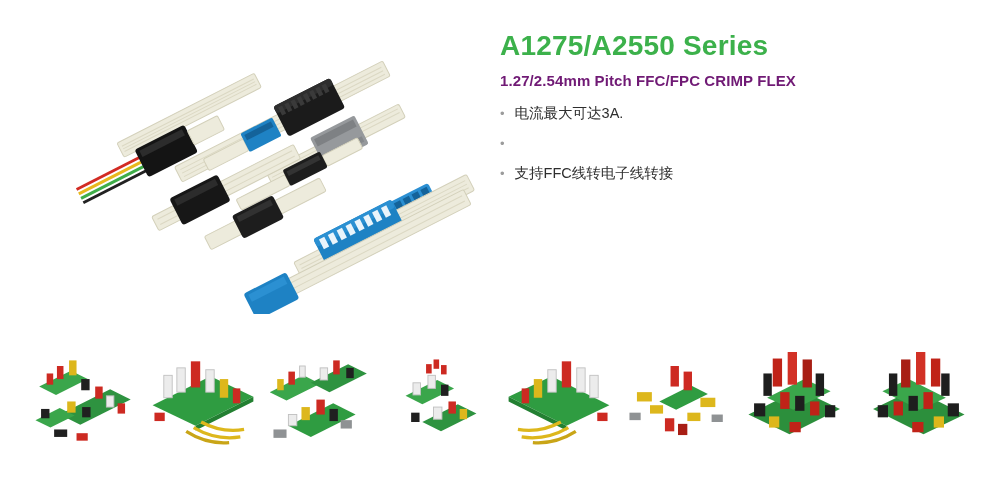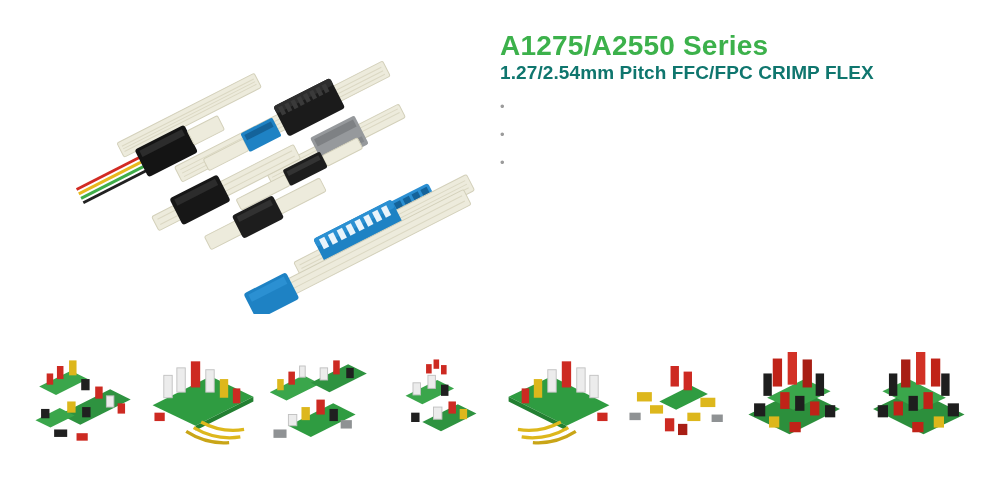--- a/index.html
+++ b/index.html
@@ -9,21 +9,21 @@
     font-family:"Liberation Sans","DejaVu Sans",sans-serif;
   }
   .page { position:relative; width:1000px; height:479px; background:#ffffff; }
 
   
   .hero-illustration { position:absolute; left:45px; top:6px; width:432px; height:308px; }
 
   
   .hero-text { position:absolute; left:500px; top:30px; width:475px; }
   .series-title { font-size:28px; line-height:1.15; font-weight:700; color:#3cb14b; letter-spacing:.2px; }
-  .series-subtitle { font-size:19px; font-weight:700; color:#0f766e; letter-spacing:.1px; }
+  .series-subtitle { font-size:15px; font-weight:700; color:#701a75; margin-top:10px; letter-spacing:.1px; }
   .feature-list { list-style:none; margin-top:15px; }
   .feature-list li { display:flex; align-items:baseline; font-size:14.5px; color:#2e2e2e; margin-bottom:13px; }
   .bullet { color:#9b9b9b; margin-right:10px; font-size:13px; flex:0 0 auto; }
 
   
   .gallery {
     position:absolute; left:0; right:0; top:338px;
     display:flex; justify-content:space-between; align-items:flex-end;
     padding:0 28px;
   }
@@ -246,26 +246,28 @@
       <rect x="4" y="-3" width="40" height="8" fill="#2b90d2"></rect>
     </g>
   </svg>
 
   <div class="hero-text">
     <h1 class="series-title">A1275/A2550 Series</h1>
     <h2 class="series-subtitle">1.27/2.54mm Pitch FFC/FPC CRIMP FLEX</h2>
     <ul class="feature-list">
       <li>
         <span class="bullet">•</span>
+        <span>电流最大可达3A.</span>
       </li>
       <li>
         <span class="bullet">•</span>
       </li>
       <li>
         <span class="bullet">•</span>
+        <span>支持FFC线转电子线转接</span>
       </li>
     </ul>
   </div>
 
   <div class="gallery">
     <figure class="thumb">
       <svg viewBox="0 0 120 115">
           <use href="#pcb-a"></use>
         </svg>
     </figure>

